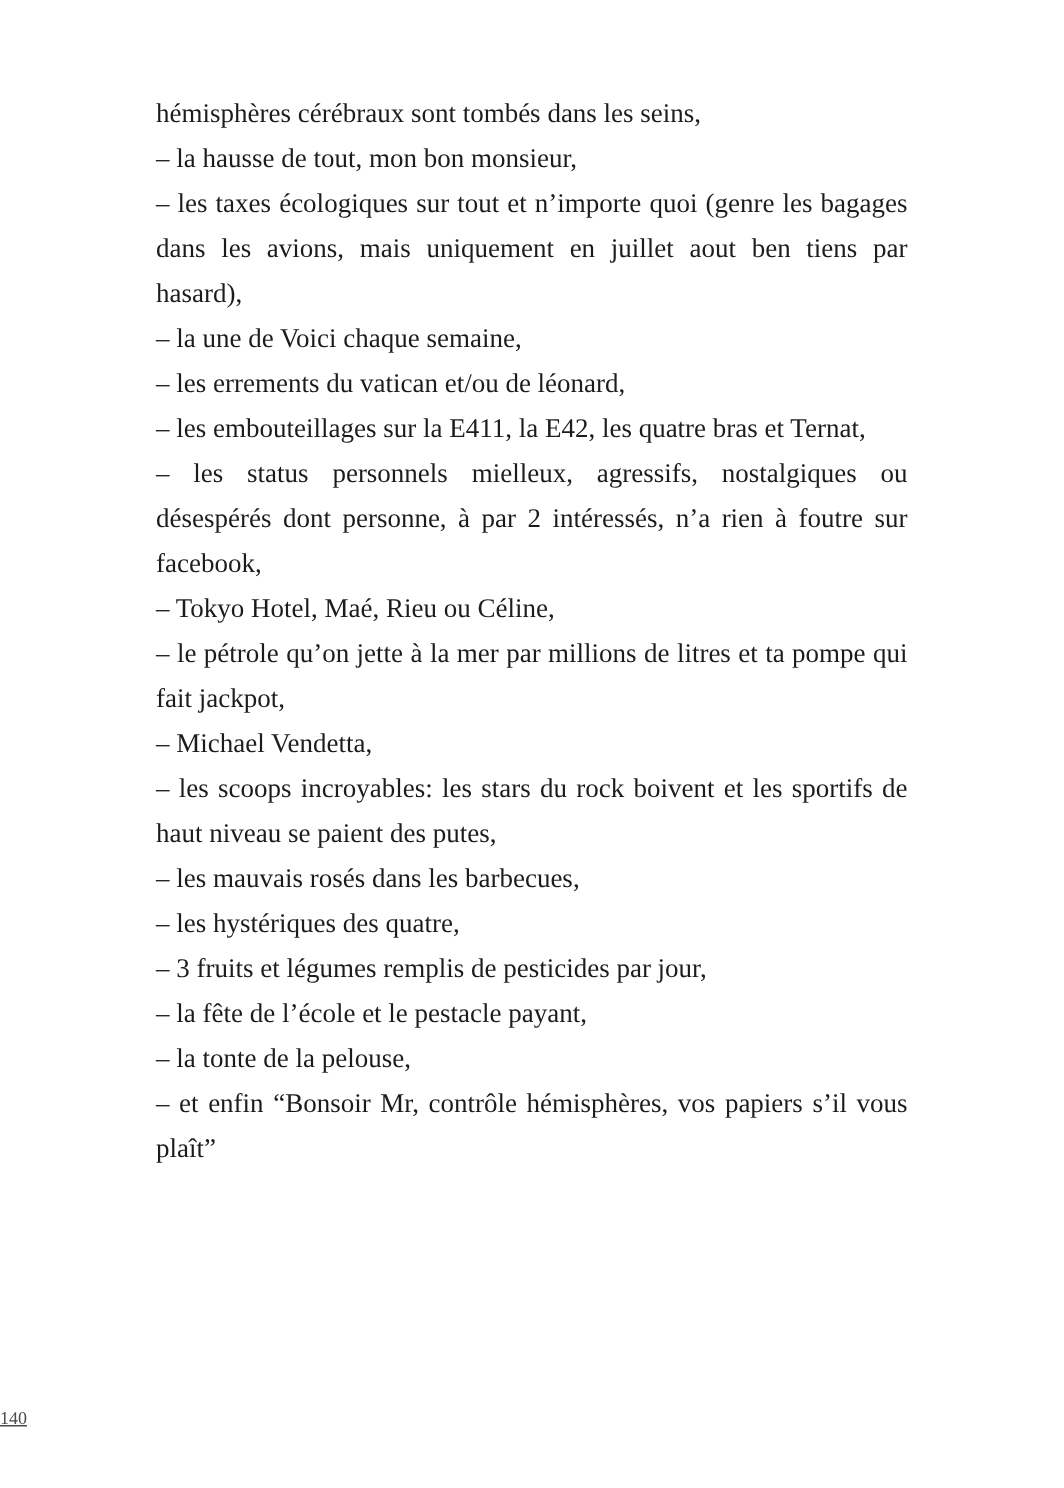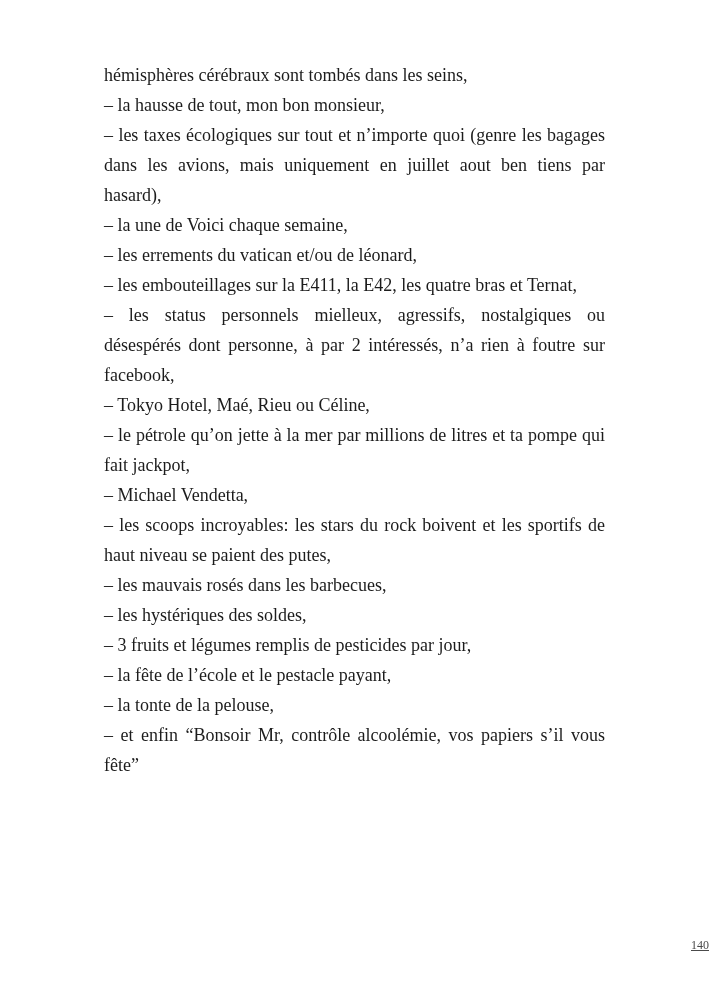--- a/index.html
+++ b/index.html
@@ -27,21 +27,21 @@
   }
   .text-block p {
     margin: 0;
     padding: 0;
   }
   .page-number {
     position: absolute;
     left: 0;
     top: 938px;
     width: 709px;
-    text-align: right;
+    text-align: left;
     font-size: 12px;
     line-height: 14px;
     color: #4a4a4a;
     font-family: "Liberation Serif", serif;
     text-decoration: underline;
   }
 </style>
 </head>
 <body>
 
@@ -52,20 +52,20 @@
       <p>– les taxes écologiques sur tout et n’importe quoi (genre les bagages dans les avions, mais uniquement en juillet aout ben tiens par hasard),</p>
       <p>– la une de Voici chaque semaine,</p>
       <p>– les errements du vatican et/ou de léonard,</p>
       <p>– les embouteillages sur la E411, la E42, les quatre bras et Ternat,</p>
       <p>– les status personnels mielleux, agressifs, nostalgiques ou désespérés dont personne, à par 2 intéressés, n’a rien à foutre sur facebook,</p>
       <p>– Tokyo Hotel, Maé, Rieu ou Céline,</p>
       <p>– le pétrole qu’on jette à la mer par millions de litres et ta pompe qui fait jackpot,</p>
       <p>– Michael Vendetta,</p>
       <p>– les scoops incroyables: les stars du rock boivent et les sportifs de haut niveau se paient des putes,</p>
       <p>– les mauvais rosés dans les barbecues,</p>
-      <p>– les hystériques des soldes,</p>
+      <p>– les hystériques des quatre,</p>
       <p>– 3 fruits et légumes remplis de pesticides par jour,</p>
       <p>– la fête de l’école et le pestacle payant,</p>
       <p>– la tonte de la pelouse,</p>
-      <p>– et enfin “Bonsoir Mr, contrôle alcoolémie, vos papiers s’il vous fête”</p>
+      <p>– et enfin “Bonsoir Mr, contrôle hémisphères, vos papiers s’il vous plaît”</p>
     </div>
   <div class="page-number">140</div>
 </div>
 
 </body></html>

